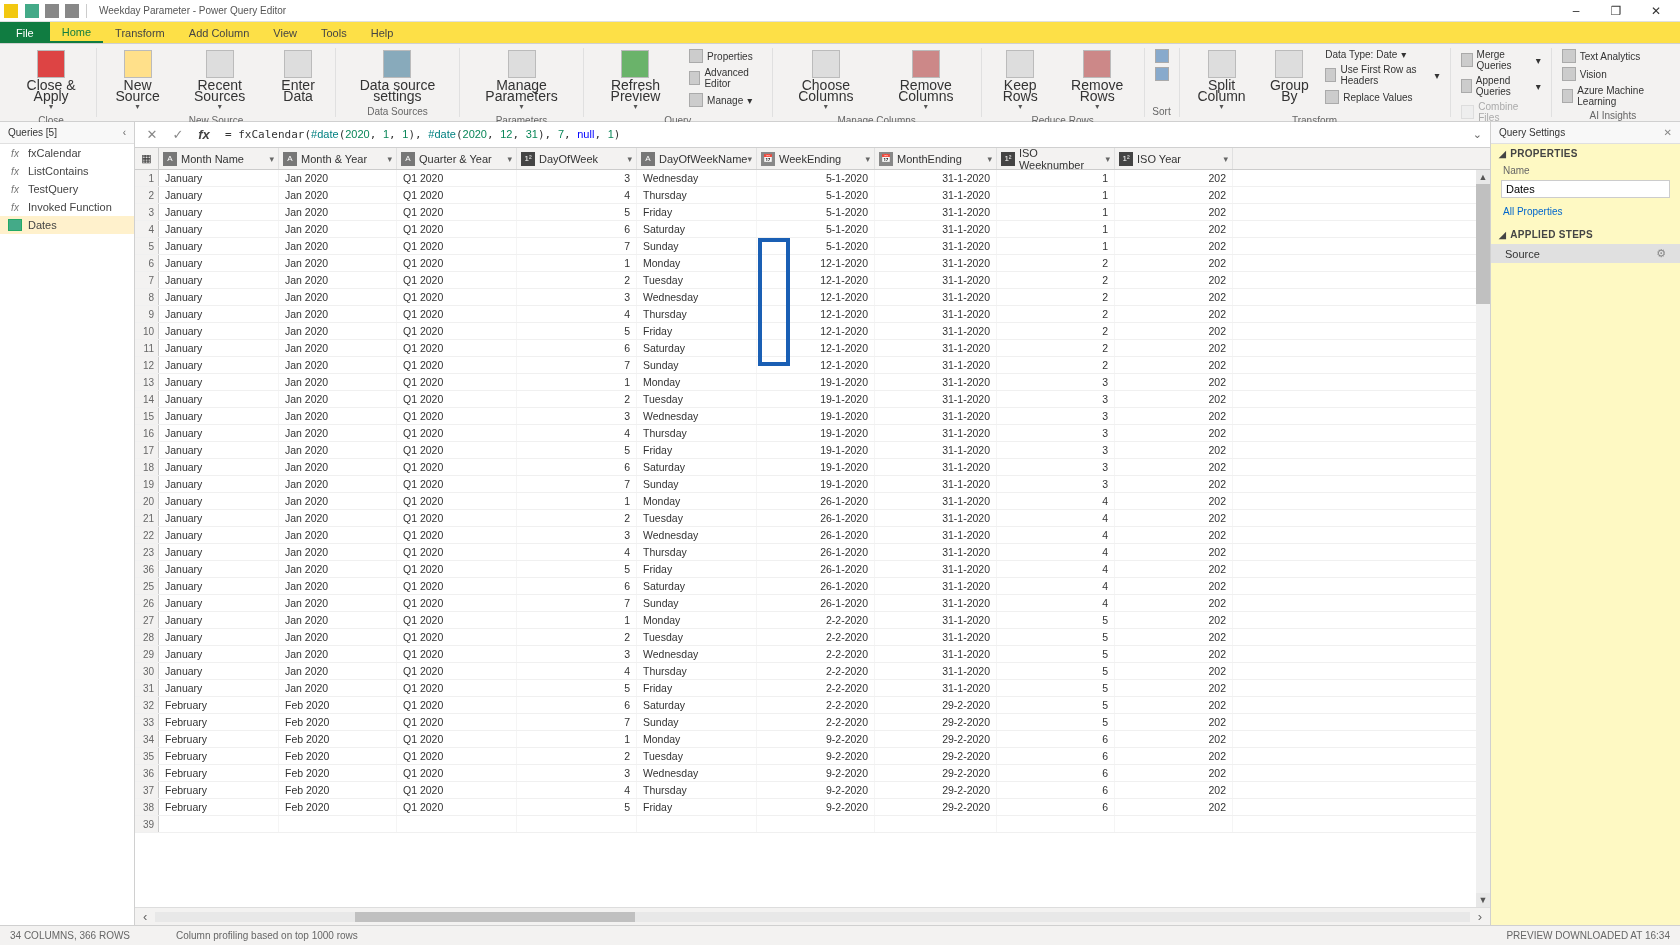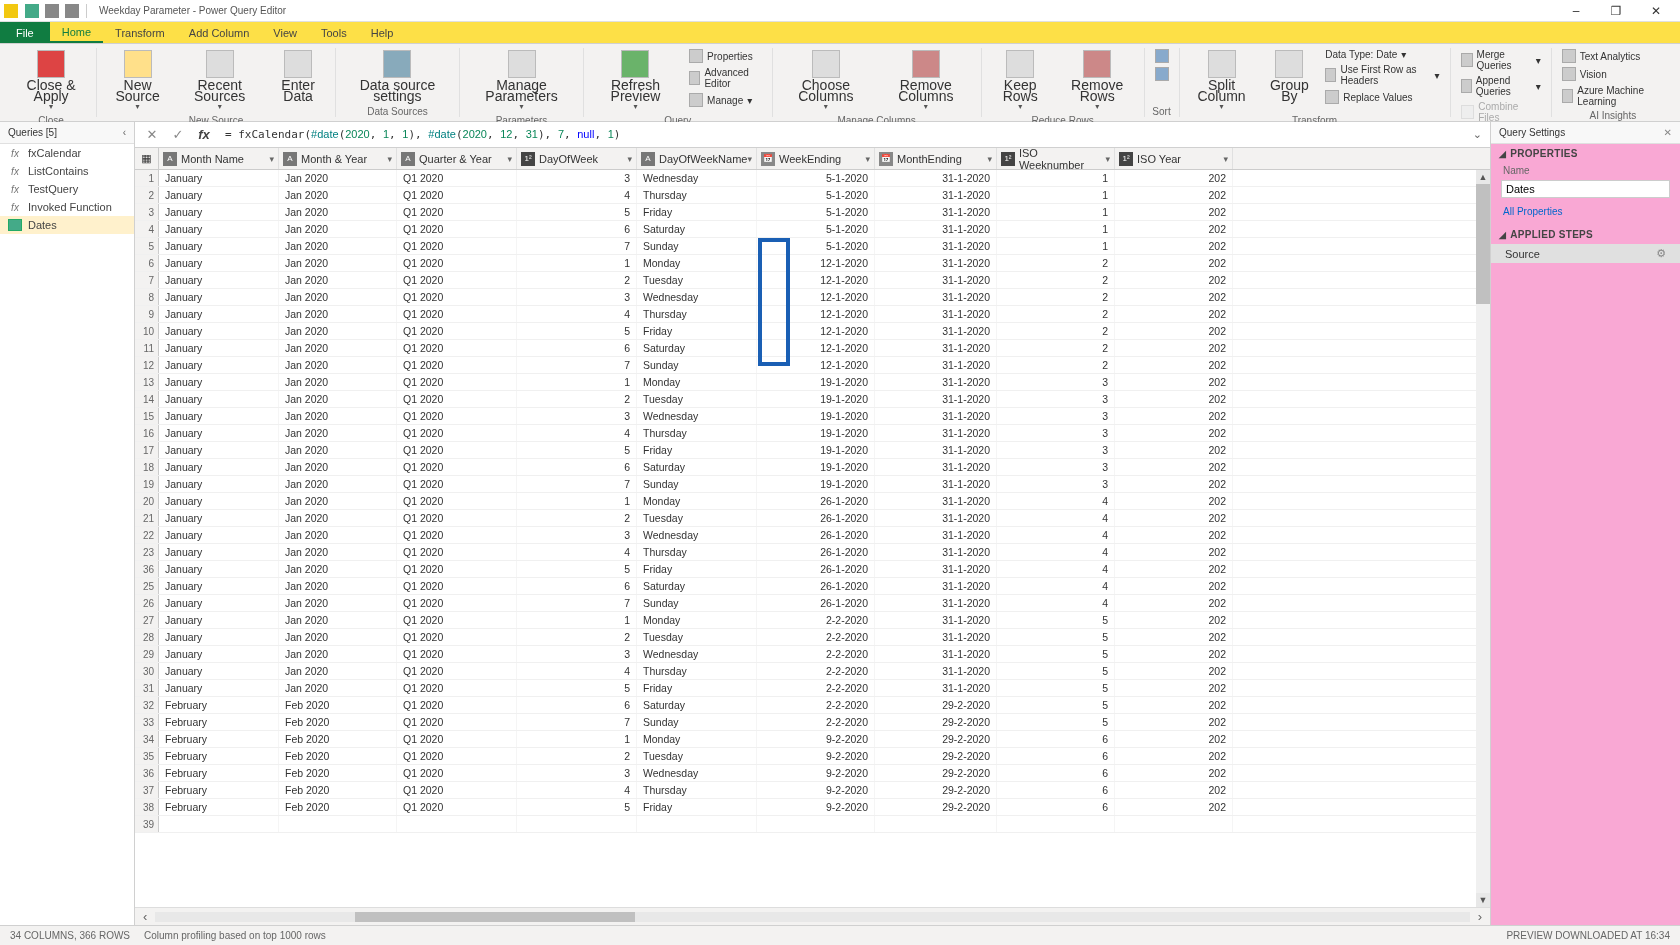--- a/index.html
+++ b/index.html
@@ -88,33 +88,33 @@
 
 .highlight-box { position: absolute; border: 4px solid #1a5fb4; pointer-events: none; z-index: 10; }
 
 
 .hscroll { height: 18px; background: #f3f2f1; border-top: 1px solid #ddd; display: flex; align-items: center; padding: 0 8px; }
 .hscroll .arrow { cursor: pointer; color: #666; font-size: 13px; }
 .hscroll .track { flex: 1; height: 10px; background: #e8e8e8; margin: 0 8px; position: relative; }
 .hscroll .thumb { position: absolute; left: 200px; width: 280px; height: 10px; background: #c0c0c0; }
 
 
-.settings-pane { width: 190px; background: #f9a8d4; border-left: 1px solid #d0d0d0; display: flex; flex-direction: column; }
+.settings-pane { width: 190px; background: #fef9c3; border-left: 1px solid #d0d0d0; display: flex; flex-direction: column; }
 .settings-pane .pane-header { justify-content: space-between; }
 .sect-header { display: flex; align-items: center; padding: 4px 8px; font-size: 10px; font-weight: bold; color: #444; letter-spacing: 0.3px; cursor: pointer; }
 .sect-header .tri { margin-right: 4px; font-size: 9px; }
 .prop-label { font-size: 10px; color: #666; padding: 2px 12px; }
 .prop-input { margin: 2px 10px 6px; padding: 2px 4px; border: 1px solid #ccc; font-size: 11px; width: calc(100% - 20px); }
 .prop-link { font-size: 10px; color: #0066cc; padding: 2px 12px 8px; cursor: pointer; }
 .step-item { padding: 3px 14px; font-size: 11px; cursor: pointer; display: flex; align-items: center; justify-content: space-between; }
 .step-item.selected { background: #e0e0e0; }
 .step-item .gear { color: #888; font-size: 11px; }
 
 
-.statusbar { height: 20px; background: #f3f2f1; border-top: 1px solid #d0d0d0; display: flex; align-items: center; padding: 0 10px; font-size: 10px; color: #666; }
+.statusbar { height: 20px; background: #f3f2f1; border-top: 1px solid #d0d0d0; display: flex; align-items: center; padding: 0 10px; font-size: 10px; color: #666; gap: 32px; }
 .statusbar .right { margin-left: auto; }
 
 
 .vscroll-ind { position: absolute; right: 0; top: 0; bottom: 0; width: 14px; background: #f0f0f0; }
 .vscroll-ind .vthumb { position: absolute; top: 0; width: 14px; height: 120px; background: #c0c0c0; }
 .vscroll-ind .varr { position: absolute; width: 14px; height: 14px; display: flex; align-items: center; justify-content: center; font-size: 9px; color: #555; background: #e8e8e8; }
 </style>
 </head>
 <body>
 

